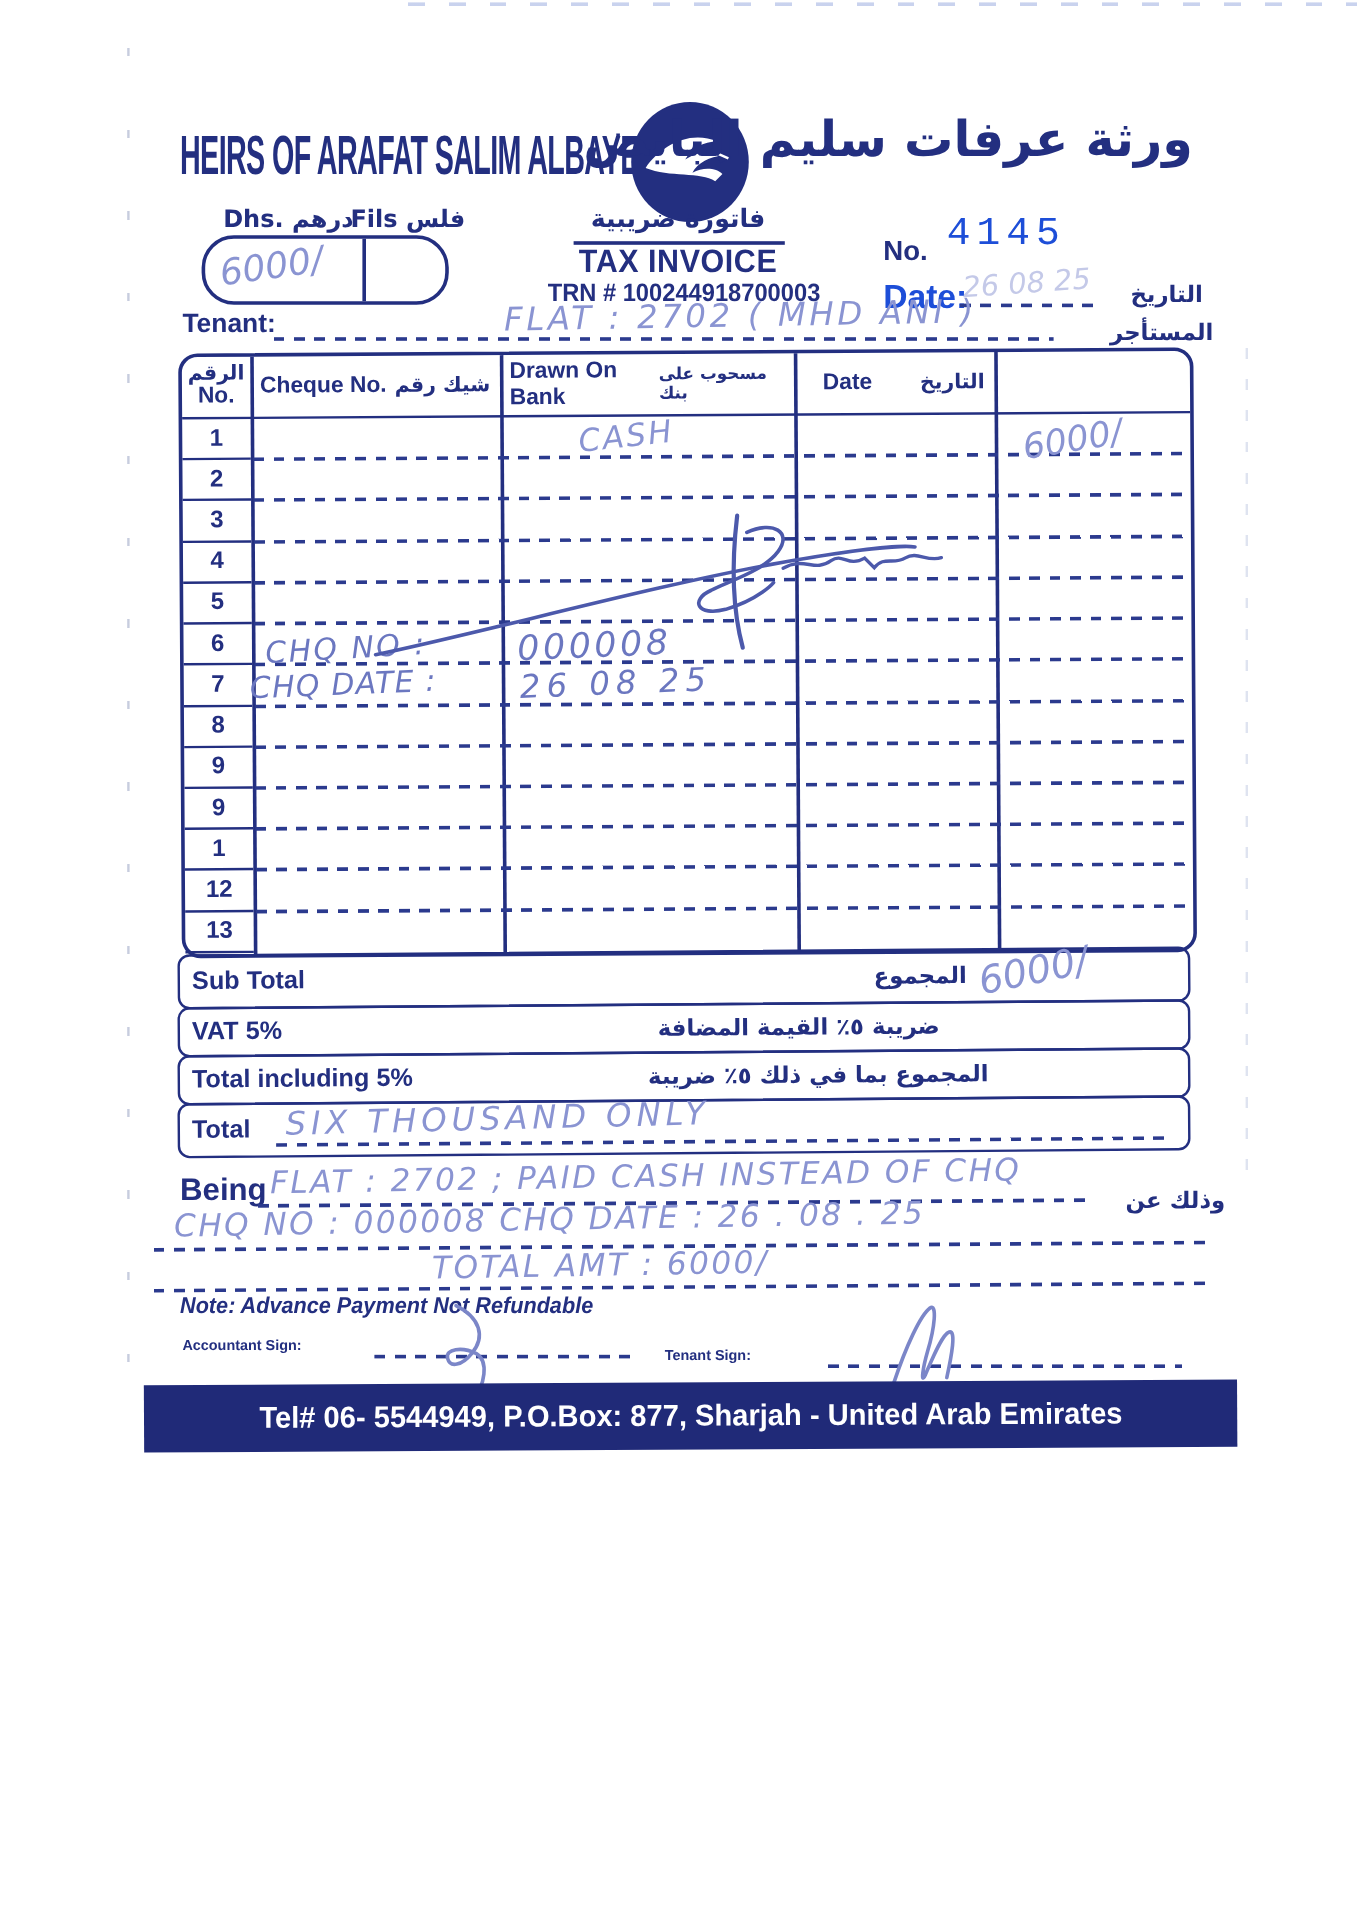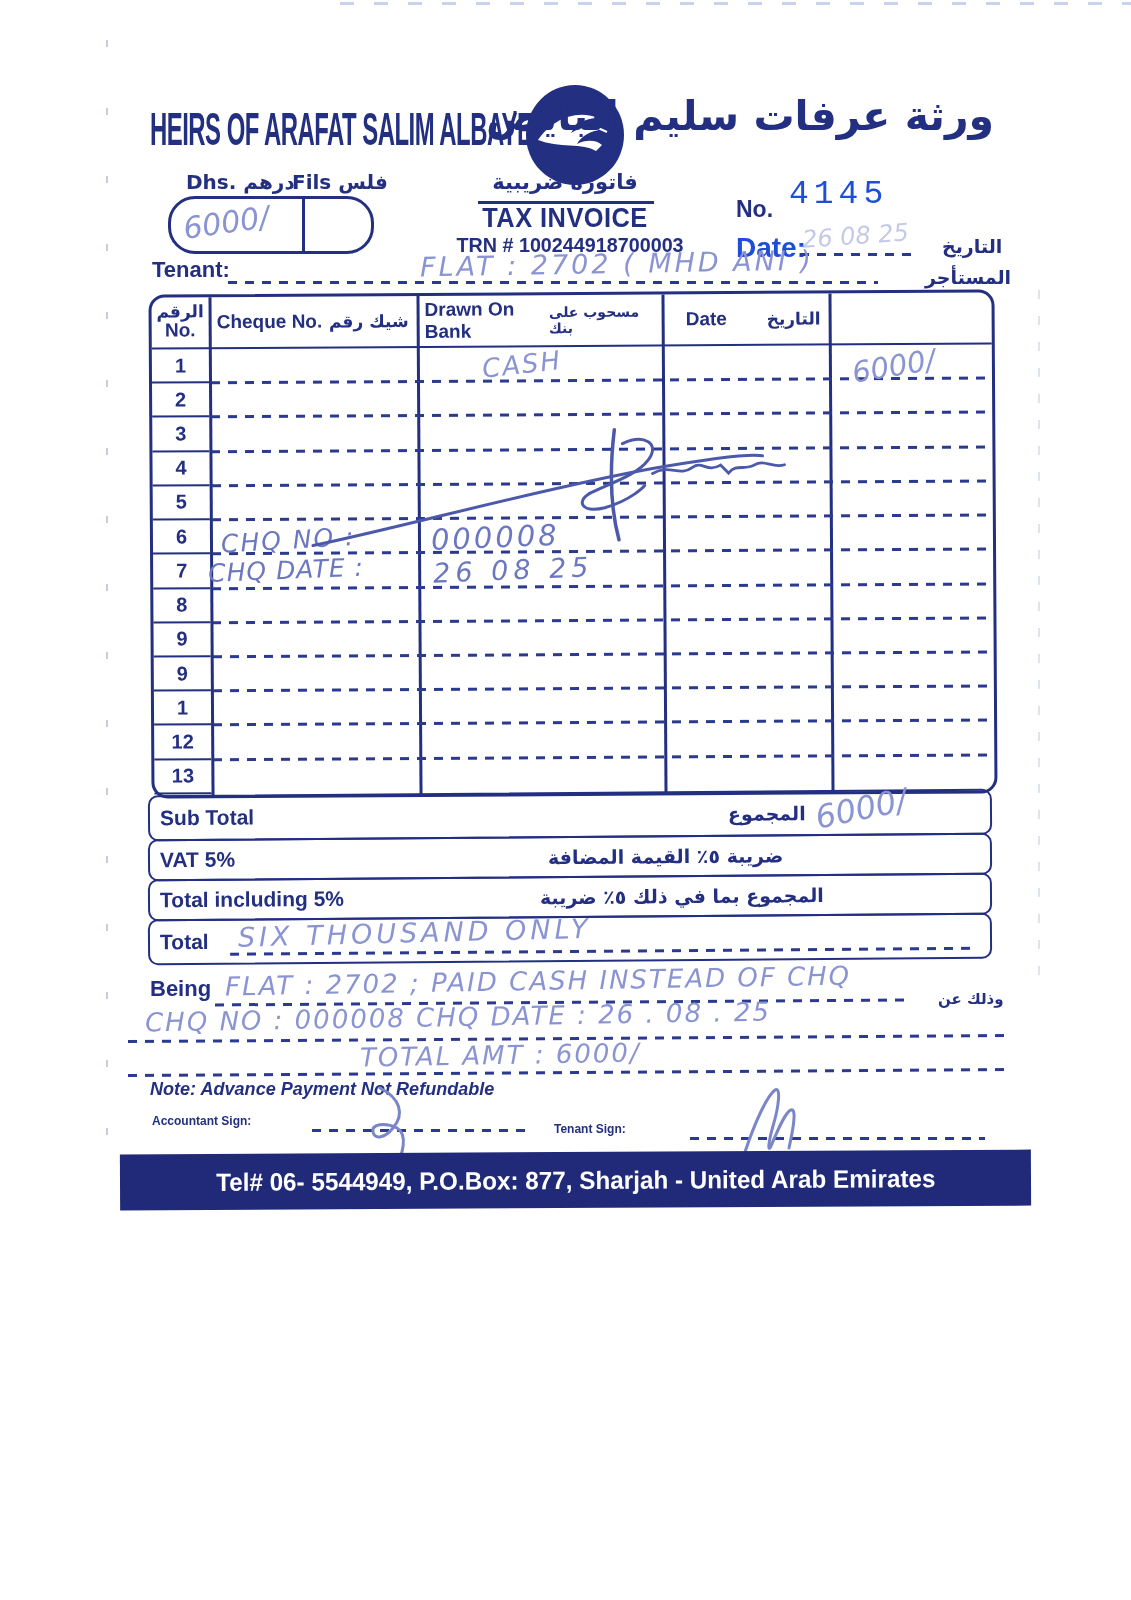--- a/index.html
+++ b/index.html
@@ -68,22 +68,22 @@
   .trow:last-child .no-cell{border-bottom:none;}
   .rowdash{position:absolute;left:59px;right:2px;bottom:-1px;height:3px;
     background:repeating-linear-gradient(90deg,#2b3a8e 0 9px,transparent 9px 17px);}
 
   
   .sumbox{left:148px;border:2.5px solid #232f80;border-radius:10px;background:transparent;
     display:flex;align-items:center;box-sizing:border-box;transform:rotate(-.45deg);}
   .sum-label{font-size:21px;font-weight:bold;color:#232f80;padding-left:10px;white-space:nowrap;}
   .sum-ar{position:absolute;font-size:19px;font-weight:bold;color:#232f80;font-family:"DejaVu Sans",sans-serif;white-space:nowrap;}
 
-  .being-label{left:150px;top:976px;font-size:22px;font-weight:bold;color:#232f80;}
-  .being-ar{left:938px;top:990px;font-size:15px;font-weight:bold;color:#232f80;font-family:"DejaVu Sans",sans-serif;}
+  .being-label{left:150px;top:976px;font-size:26px;font-weight:bold;color:#232f80;}
+  .being-ar{left:938px;top:990px;font-size:19px;font-weight:bold;color:#232f80;font-family:"DejaVu Sans",sans-serif;}
   .note{left:150px;top:1078px;font-size:19px;font-weight:bold;font-style:italic;color:#232f80;
     transform:scaleX(.95);transform-origin:left;}
   .sign-label{font-size:12px;font-weight:bold;color:#232f80;white-space:nowrap;}
 
   .footer{left:120px;top:1152px;width:911px;height:56px;background:#202a78;display:flex;
     align-items:center;justify-content:center;transform:rotate(-.3deg);}
   .footer span{color:#ffffff;font-size:25px;font-weight:bold;transform:scaleX(.97);white-space:nowrap;}
 </style>
 </head>
 <body>

